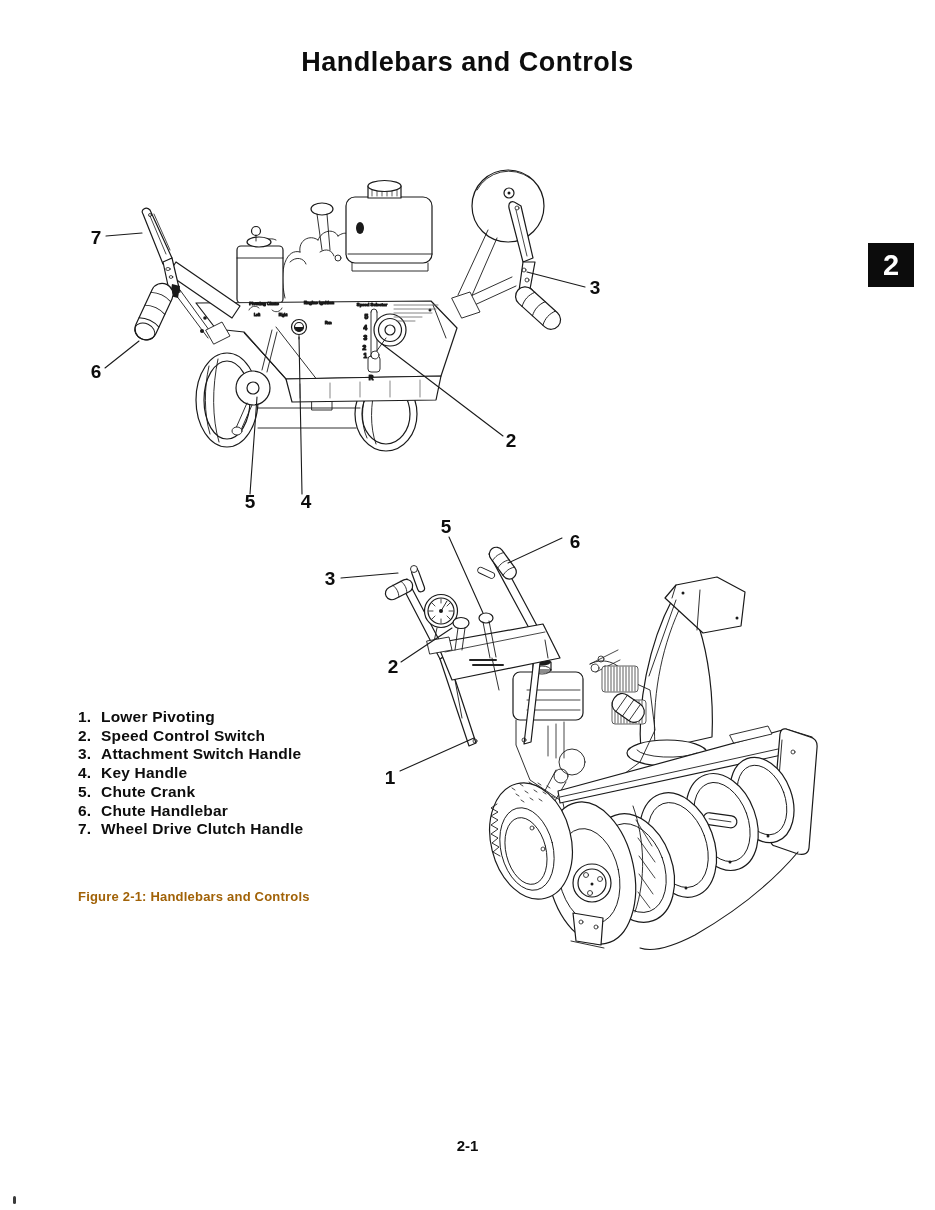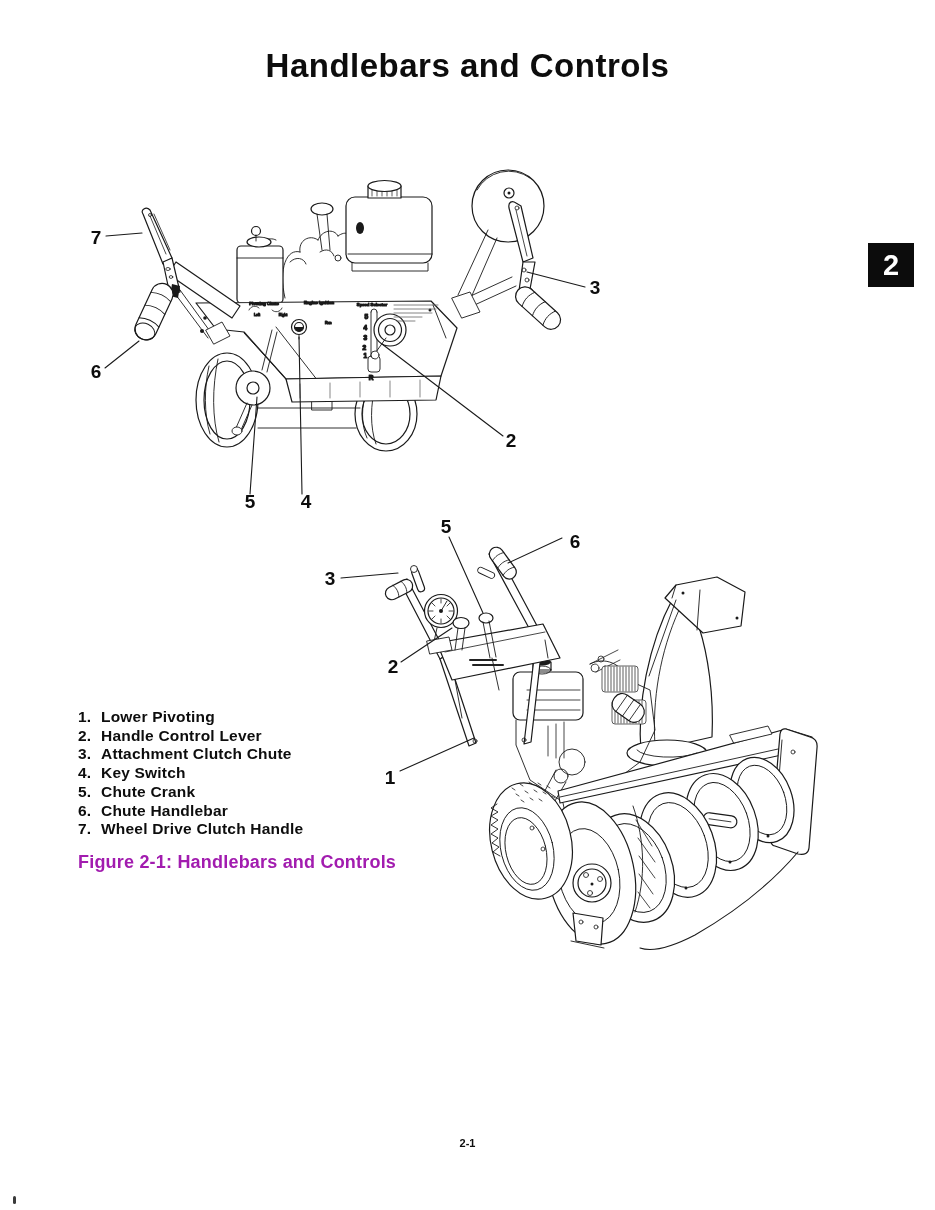--- a/index.html
+++ b/index.html
@@ -3,41 +3,41 @@
 <meta charset="utf-8">
 <style>
   html,body{margin:0;padding:0;background:#e8e8e8;}
   .page{
     position:relative;width:935px;height:1210px;background:#ffffff;
     font-family:"Liberation Sans",sans-serif;color:#111;overflow:hidden;
     margin:0 auto;
   }
   .doc-title{
     position:absolute;left:0;right:0;top:47px;text-align:center;
-    font-size:33px;font-weight:bold;letter-spacing:.5px;color:#0d0d0d;
+    font-size:27px;font-weight:bold;letter-spacing:.5px;color:#0d0d0d;
   }
   .chapter-tab{
     position:absolute;left:868px;top:243px;width:46px;height:44px;
     background:#0c0c0c;color:#fff;display:flex;align-items:center;justify-content:center;
     font-size:29px;font-weight:bold;
   }
   .fig-svg{position:absolute;left:0;top:0;}
   .legend{
     position:absolute;left:78px;top:708px;font-size:15.5px;font-weight:bold;
     line-height:18.7px;letter-spacing:.2px;color:#0d0d0d;
   }
   .legend-row{display:flex;}
   .legend-num{width:23px;flex:0 0 23px;}
   .fig-caption{
-    position:absolute;left:78px;top:852px;font-size:18px;font-weight:bold;
-    letter-spacing:.2px;color:#a21caf;
+    position:absolute;left:78px;top:889px;font-size:13px;font-weight:bold;
+    letter-spacing:.2px;color:#a16207;
   }
   .page-number{
     position:absolute;left:0;right:0;top:1137px;text-align:center;
-    font-size:11px;font-weight:bold;color:#0d0d0d;
+    font-size:15px;font-weight:bold;color:#0d0d0d;
   }
   .scan-speck{
     position:absolute;left:13px;top:1196px;width:3px;height:8px;
     background:#3a3a3a;border-radius:2px;
   }
   
   text{font-family:"Liberation Sans",sans-serif;fill:#0d0d0d;}
   .callout{font-size:19px;font-weight:bold;}
   .micro{font-size:4.2px;font-weight:bold;}
   .micro-sm{font-size:3.6px;}
@@ -329,29 +329,29 @@
     </g>
   </svg>
 
   <div class="legend">
     <div class="legend-row">
       <span class="legend-num">1.</span>
       <span>Lower Pivoting</span>
     </div>
     <div class="legend-row">
       <span class="legend-num">2.</span>
-      <span>Handle Control Lever</span>
+      <span>Speed Control Switch</span>
     </div>
     <div class="legend-row">
       <span class="legend-num">3.</span>
-      <span>Attachment Clutch Chute</span>
+      <span>Attachment Switch Handle</span>
     </div>
     <div class="legend-row">
       <span class="legend-num">4.</span>
-      <span>Key Switch</span>
+      <span>Key Handle</span>
     </div>
     <div class="legend-row">
       <span class="legend-num">5.</span>
       <span>Chute Crank</span>
     </div>
     <div class="legend-row">
       <span class="legend-num">6.</span>
       <span>Chute Handlebar</span>
     </div>
     <div class="legend-row">

